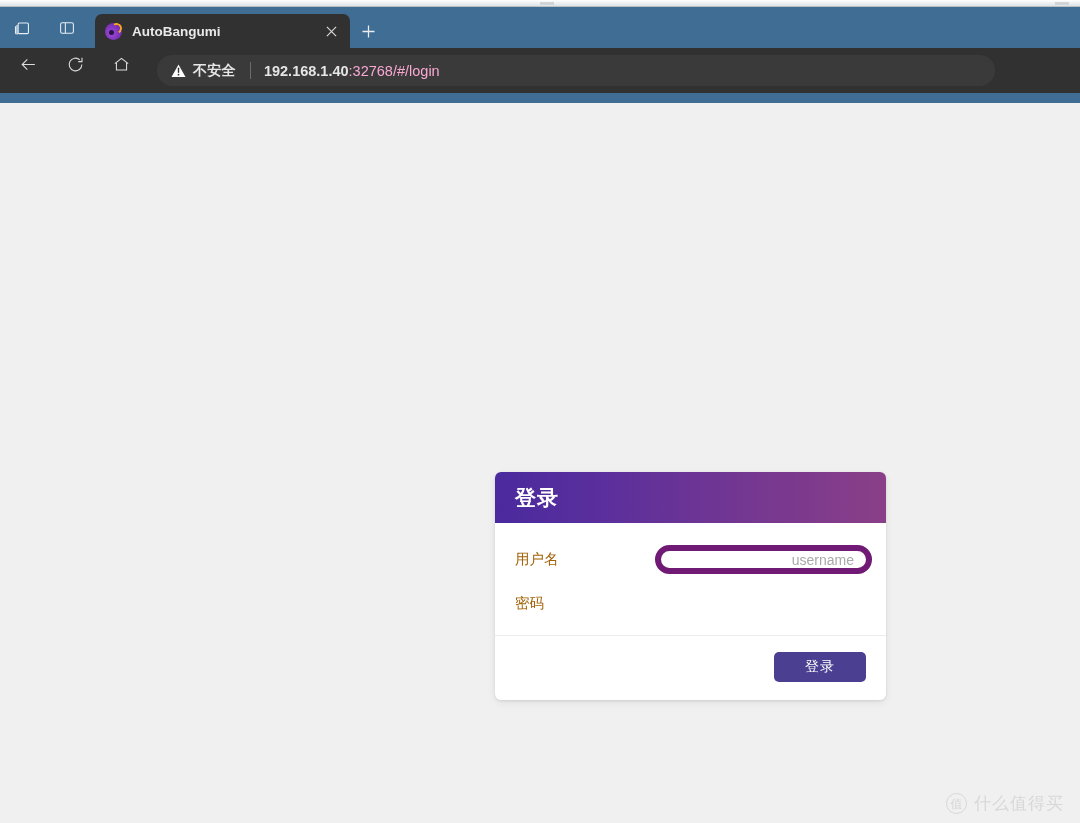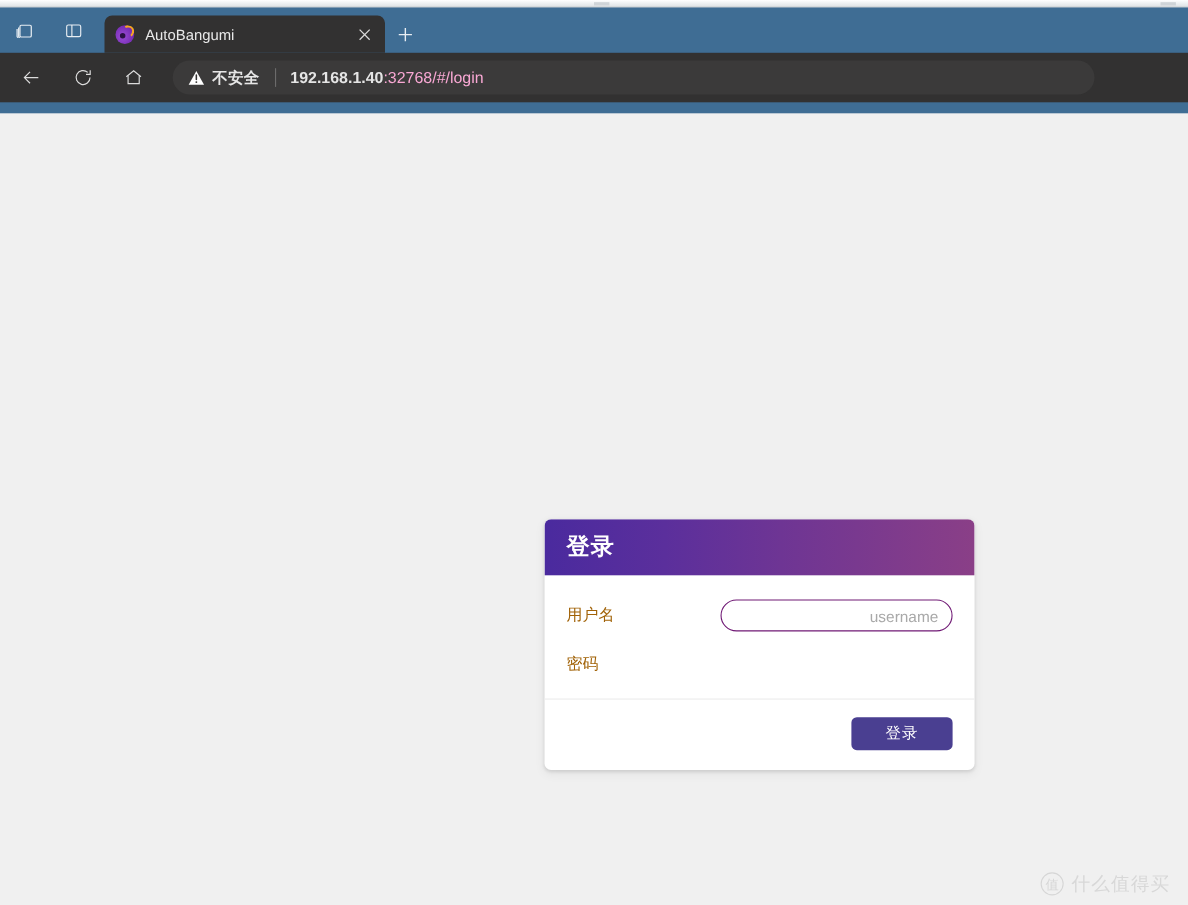--- a/index.html
+++ b/index.html
@@ -39,20 +39,21 @@
   #icon-collections{ left:10px; }
   #icon-splitscreen{ left:55px; }
 
   .tab{
     position:absolute; left:95px; top:7px;
     width:255px; height:34px;
     background:#323131;
     border-radius:7px 7px 0 0;
     display:flex; align-items:center;
     padding:0 8px 0 10px;
+    font-weight:bold;
   }
   .favicon{
     width:17px; height:17px; border-radius:50%;
     background:radial-gradient(circle at 38% 60%, #9b4dd6 0%, #7a2fb8 60%, #5b1f94 100%);
     position:relative; flex:none;
     display:flex; align-items:center; justify-content:center;
   }
   .favicon .swirl{
     position:absolute; right:0px; top:0px;
     width:11px; height:11px;
@@ -80,21 +81,21 @@
     position:absolute; left:356px; top:12px;
     width:24px;height:24px;
     display:flex;align-items:center;justify-content:center;
     color:#e8eef3; cursor:pointer;
   }
 
   
   .navbar{
     position:relative; height:45px; width:1080px;
     background:#323131;
-    display:flex; align-items:center;
+    display:flex; align-items:flex-start;
   }
   .nav-btn{
     width:32px;height:32px; margin-left:10px;
     display:flex;align-items:center;justify-content:center;
     color:#dcdcdc; cursor:pointer; border-radius:4px; flex:none;
   }
   #nav-back{ margin-left:12px; }
   #nav-refresh{ margin-left:15px; }
   #nav-home{ margin-left:14px; }
 
@@ -159,21 +160,21 @@
     display:flex; align-items:center;
     margin-bottom:20px;
   }
   .form-row:last-of-type{ margin-bottom:22px; }
   .form-label{
     width:140px; flex:none;
     font-size:14.5px; color:#a16207;
   }
   .form-input{
     flex:1; height:29px;
-    border:1px solid #701a75;
+    border:6px solid #701a75;
     border-radius:15px;
     background:#ffffff;
     font-size:14px;
     color:#333;
     text-align:right;
     padding:0 12px;
     font-family:"Liberation Sans","DejaVu Sans",sans-serif;
     outline:none;
   }
   .form-input::placeholder{ color:#a9a9a9; }

